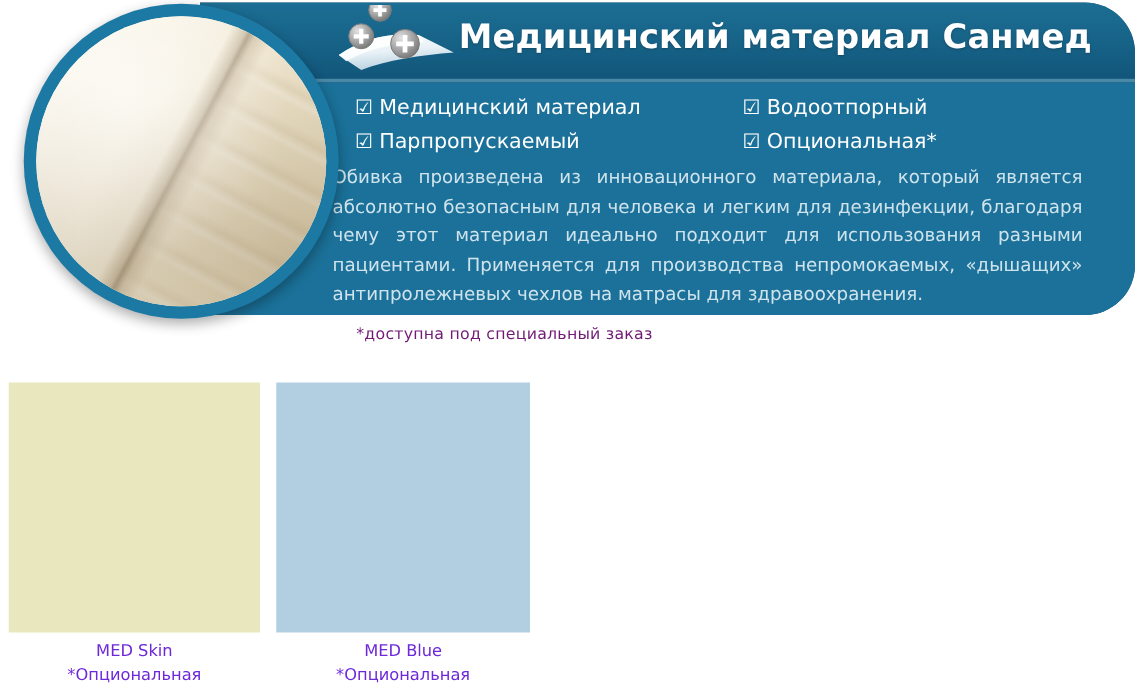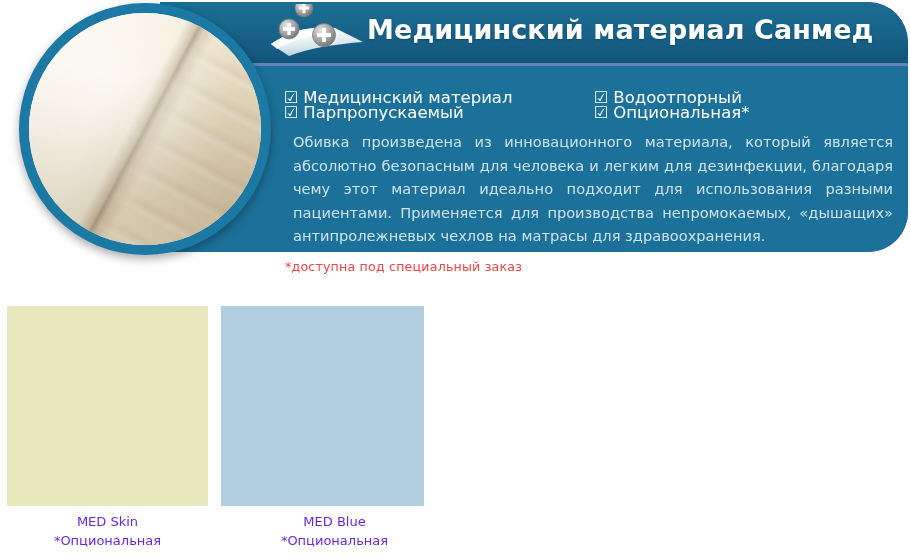--- a/index.html
+++ b/index.html
@@ -15,21 +15,21 @@
     position: relative;
   }
 
   
   .panel {
     position: absolute;
     left: 160px;
     top: 2px;
     width: 748px;
     height: 250px;
-    background: #6d28d9;
+    background: #0c4a6e;
     border-radius: 0 40px 40px 0;
     overflow: hidden;
   }
   .panel-header {
     position: absolute;
     left: 0;
     top: 0;
     width: 100%;
     height: 61px;
     background: linear-gradient(180deg, #1c6e94 0%, #176287 55%, #12557a 100%);
@@ -87,27 +87,27 @@
     font-size: 16.5px;
     white-space: nowrap;
   }
   .feature .box {
     font-size: 16px;
     margin-right: 5px;
     letter-spacing: 0;
   }
   .f-c1 { left: 124px; }
   .f-c2 { left: 434px; text-align: right; }
-  .f-r1 { top: 4px; margin-top: 12px; }
+  .f-r1 { top: 4px; }
   .f-r2 { top: 31px; }
 
   
   .paragraph {
     position: absolute;
-    left: 133px;
+    left: 106px;
     top: 128px;
     width: 600px;
     color: #cfe3ec;
     font-size: 14.6px;
     line-height: 23.5px;
     text-align: justify;
     text-justify: inter-word;
   }
 
   
@@ -163,21 +163,21 @@
       radial-gradient(ellipse at 30% 26%, rgba(255,255,255,.55) 0%, rgba(255,255,255,0) 58%),
       radial-gradient(ellipse at 88% 88%, rgba(120,98,62,.30) 0%, rgba(0,0,0,0) 60%),
       radial-gradient(ellipse at 6% 92%, rgba(130,108,70,.22) 0%, rgba(0,0,0,0) 55%);
   }
 
   
   .footnote {
     position: absolute;
     left: 285px;
     top: 259px;
-    color: #ef4444;
+    color: #701a75;
     font-size: 12.6px;
     letter-spacing: .2px;
   }
 
   
   .swatch {
     position: absolute;
     top: 306px;
     height: 200px;
   }
@@ -186,21 +186,21 @@
 
   .swatch-caption {
     position: absolute;
     top: 512px;
     text-align: center;
     color: #6d28d9;
     font-size: 13px;
     line-height: 19px;
   }
   .cap-skin { left: 7px;   width: 201px; }
-  .cap-blue { left: 233px; width: 203px; }
+  .cap-blue { left: 221px; width: 203px; }
   .cap-line2 { display: block; }
 </style>
 </head>
 <body>
 
 <div class="panel">
   <div class="panel-header"></div>
   <div class="panel-header-rule"></div>
   <div class="panel-body-bg"></div>
 

